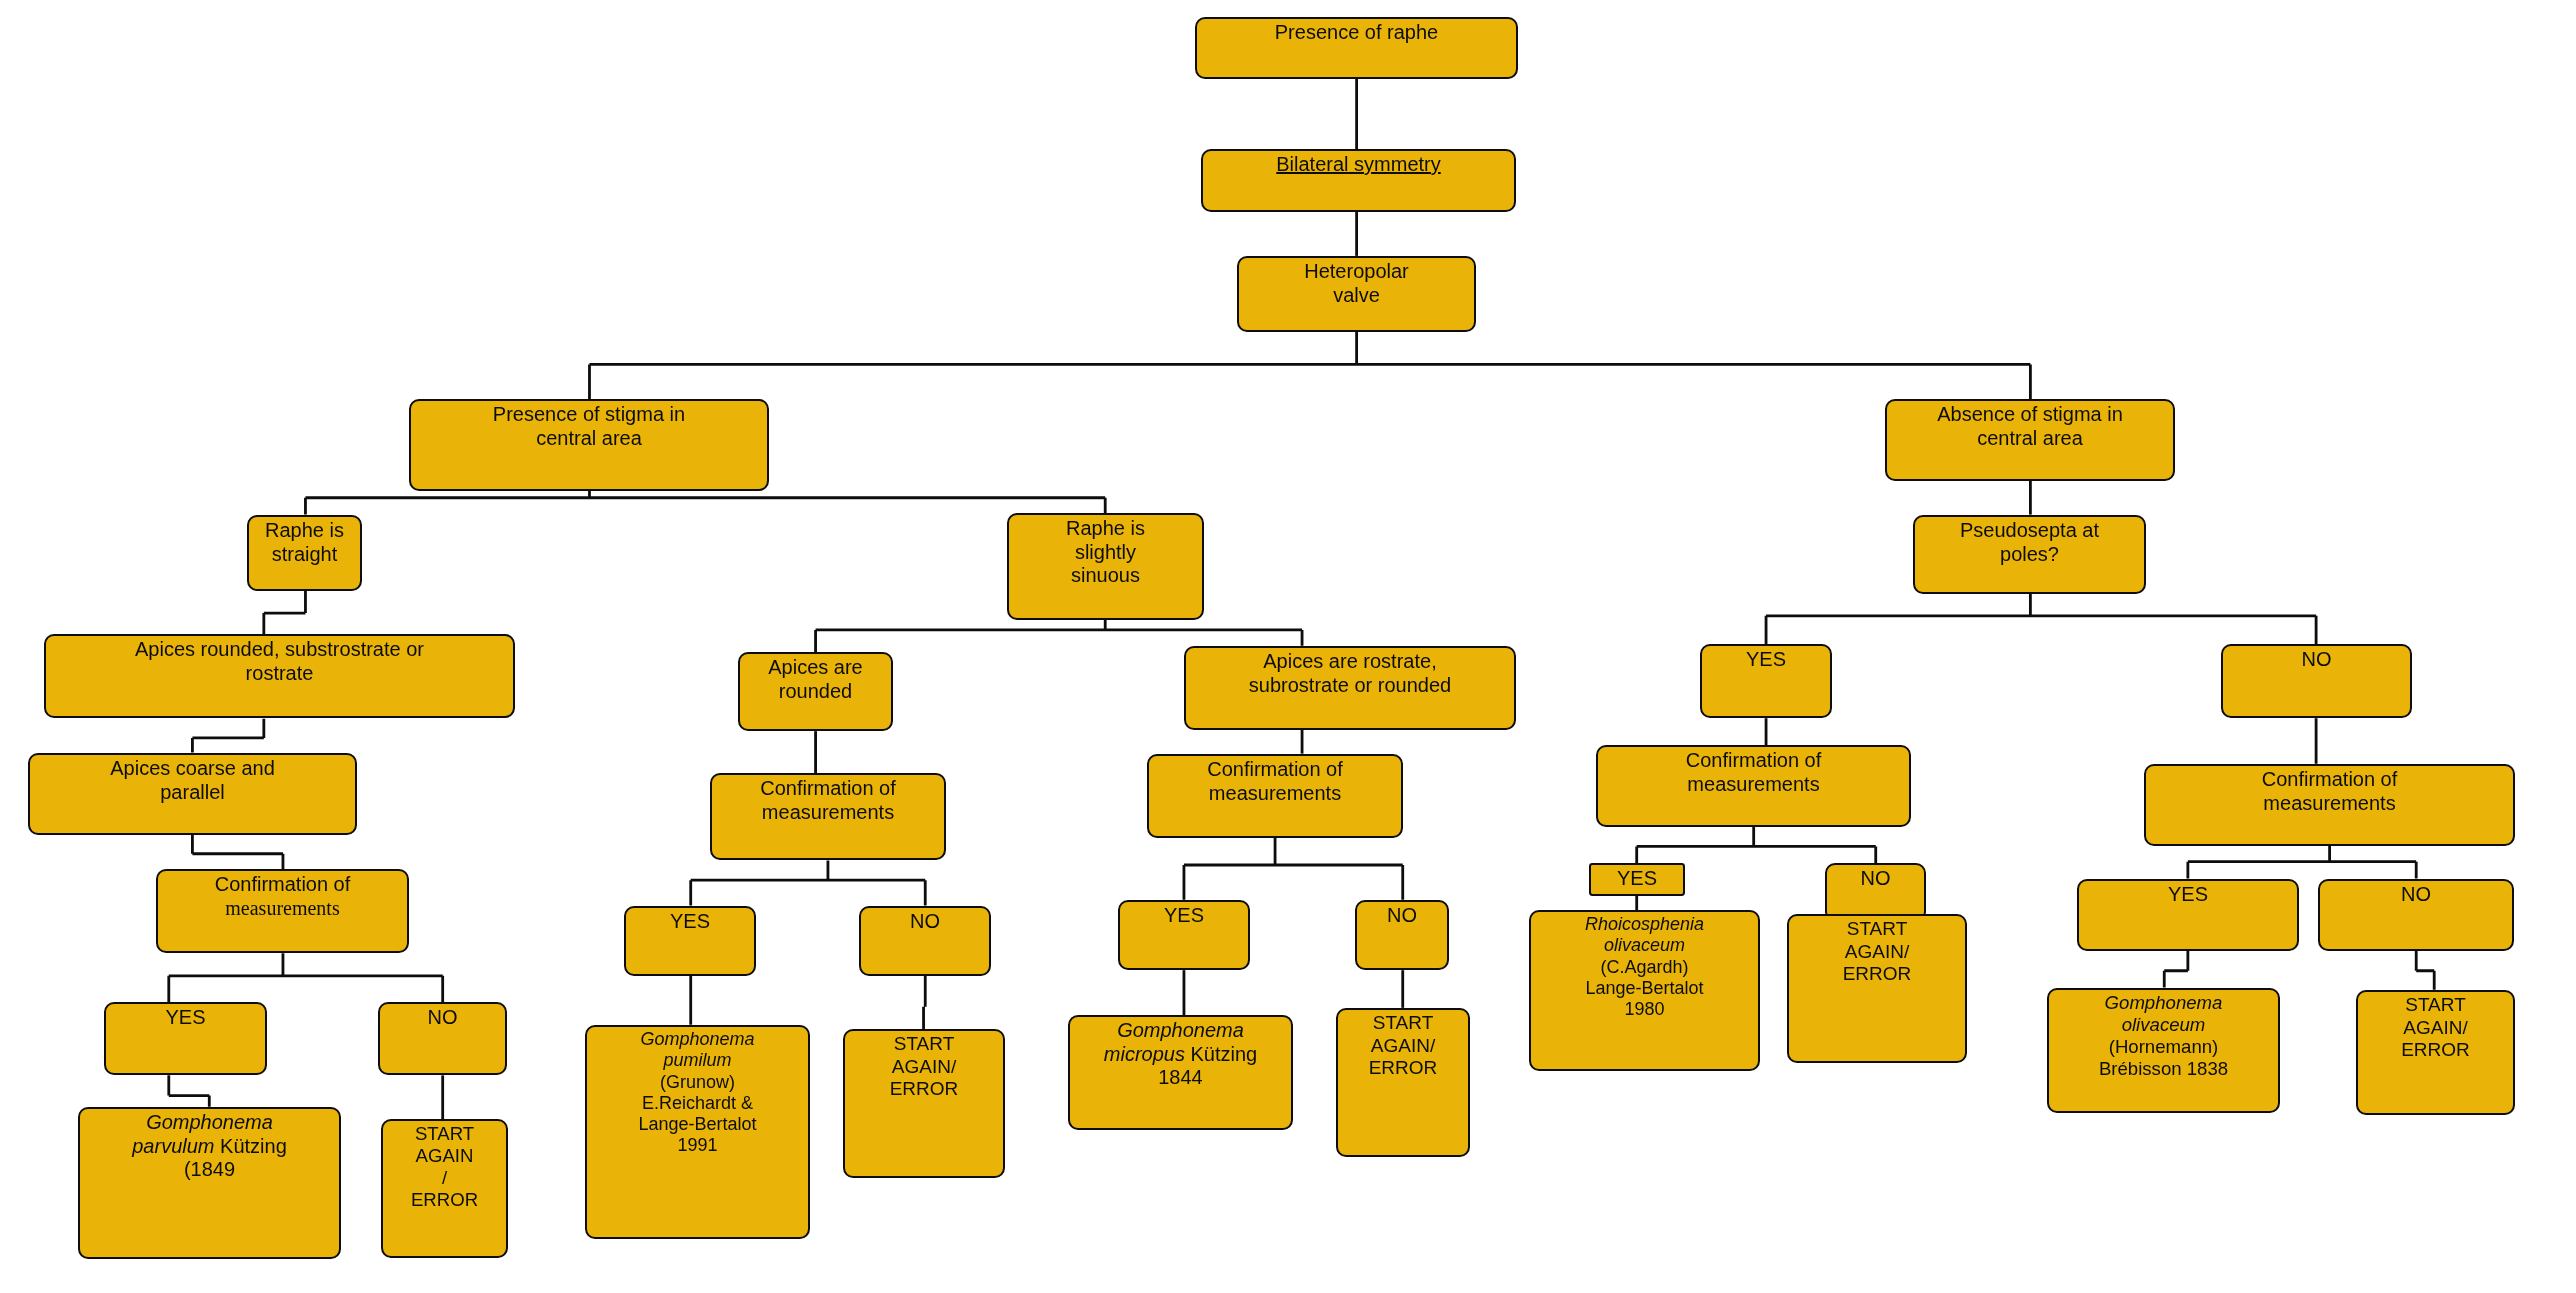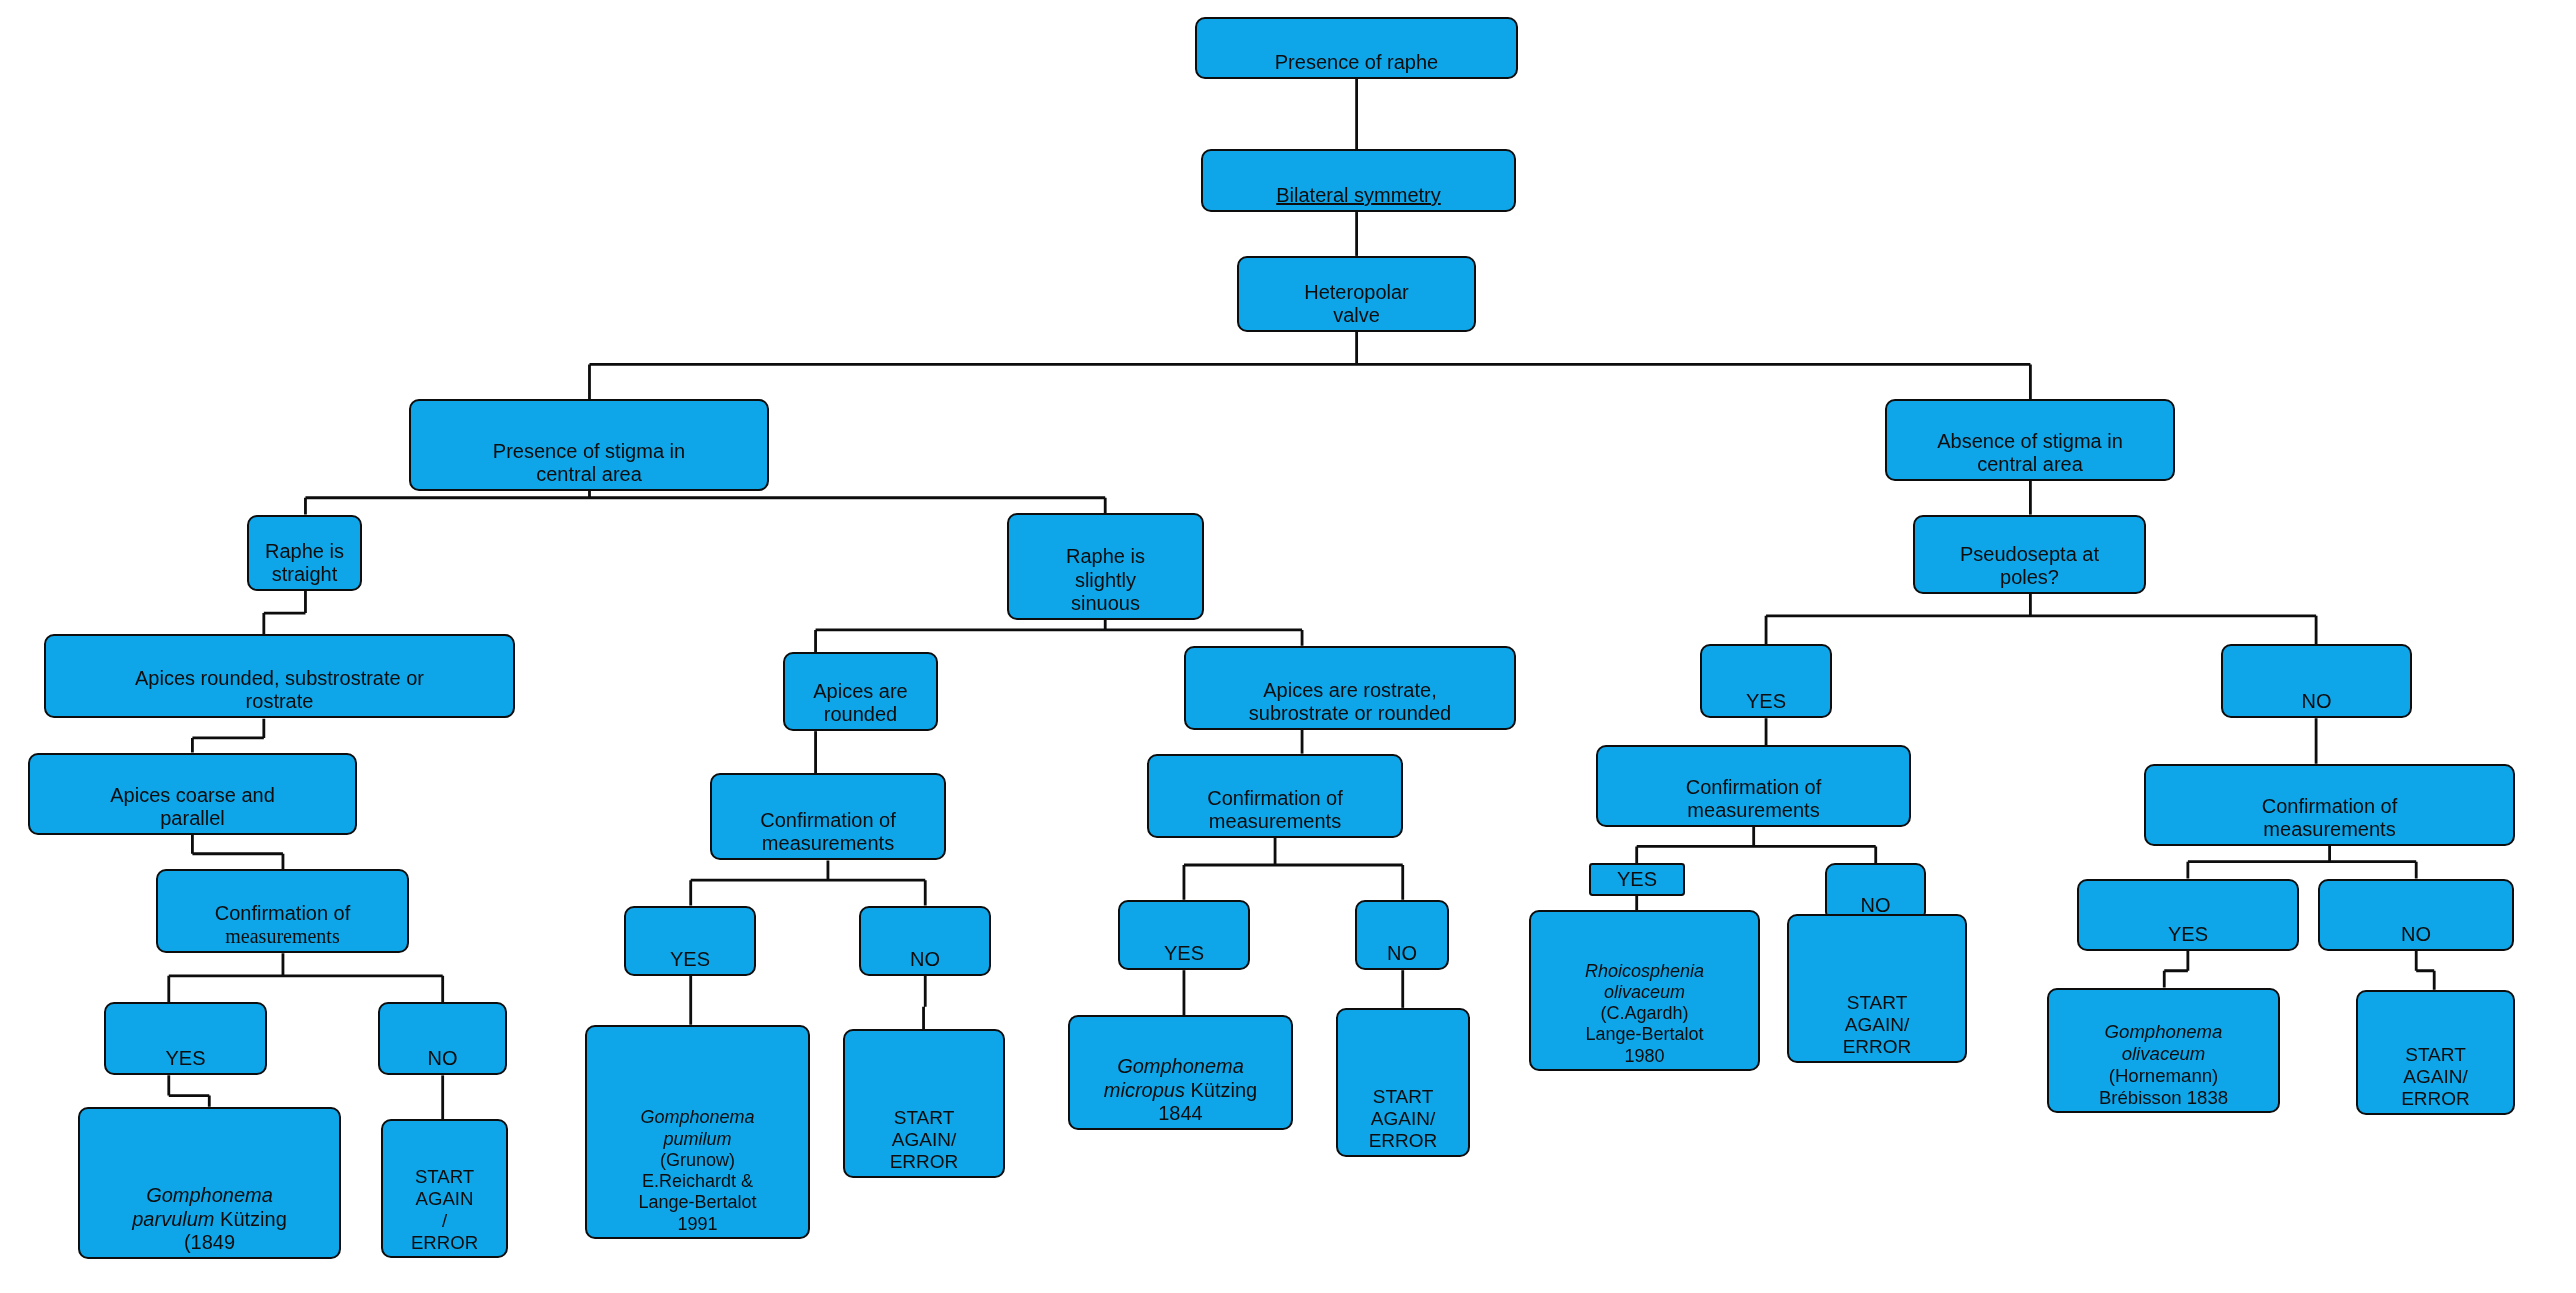--- a/index.html
+++ b/index.html
@@ -21,23 +21,23 @@
     top: 0;
     width: 2576px;
     height: 1293px;
     pointer-events: none;
   }
   .node {
     position: absolute;
     box-sizing: border-box;
     border: 2.2px solid #0d0d0d;
     border-radius: 10px;
-    background: #0ea5e9;
+    background: #eab308;
     display: flex;
-    align-items: flex-end;
+    align-items: flex-start;
     justify-content: center;
     text-align: center;
     color: #0d0d0d;
     font-size: 20px;
     line-height: 1.18;
     padding: 2.2px 5.6px;
     z-index: 2;
   }
   .node.sq { border-radius: 3.4px; }
   .node .txt { display: block; width: 100%; }
@@ -102,21 +102,21 @@
     </div>
     <div class="node" style="left: 1007px; top: 513px; width: 197px; height: 107px;">
       <span class="txt"><span>Raphe is</span><br><span>slightly</span><br><span>sinuous</span></span>
     </div>
     <div class="node" style="left: 1913px; top: 515px; width: 233px; height: 79px;">
       <span class="txt"><span>Pseudosepta at</span><br><span>poles?</span></span>
     </div>
     <div class="node" style="left: 44px; top: 634px; width: 471px; height: 84px;">
       <span class="txt"><span>Apices rounded, substrostrate or</span><br><span>rostrate</span></span>
     </div>
-    <div class="node" style="left: 738px; top: 652px; width: 155px; height: 79px; margin-left: 45px;">
+    <div class="node" style="left: 738px; top: 652px; width: 155px; height: 79px;">
       <span class="txt"><span>Apices are</span><br><span>rounded</span></span>
     </div>
     <div class="node" style="left: 1136px; top: 646px; width: 332px; height: 84px; margin-left: 48px;">
       <span class="txt"><span>Apices are rostrate,</span><br><span>subrostrate or rounded</span></span>
     </div>
     <div class="node" style="left: 1700px; top: 644px; width: 132px; height: 74px;">
       <span class="txt"><span>YES</span></span>
     </div>
     <div class="node" style="left: 2221px; top: 644px; width: 191px; height: 74px;">
       <span class="txt"><span>NO</span></span>

